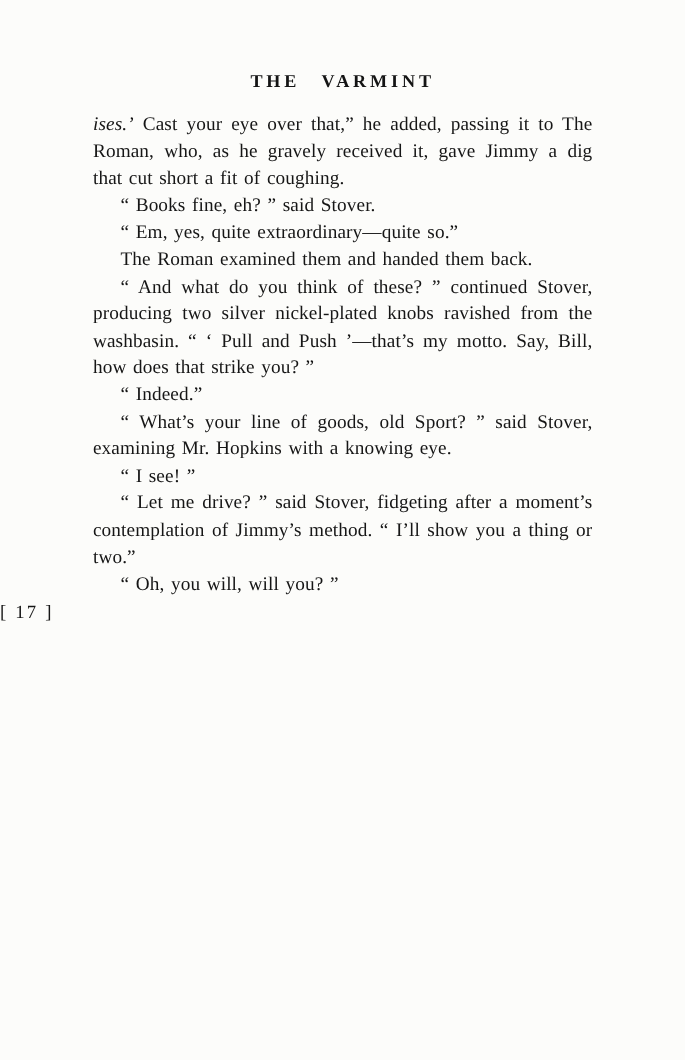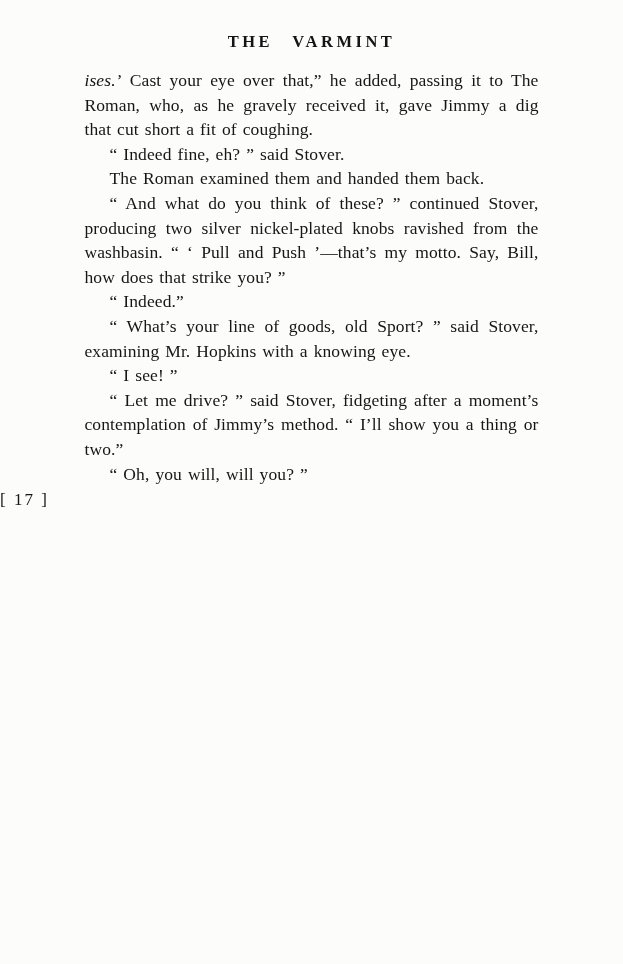--- a/index.html
+++ b/index.html
@@ -9,21 +9,21 @@
   }
   .page {
     position: relative;
     width: 623px;
     height: 964px;
     margin: 0 auto;
     background: #fcfcfa;
     color: #161616;
     font-family: "Liberation Serif", "DejaVu Serif", serif;
     box-sizing: border-box;
-    padding-top: 32px;
+    padding-top: 64px;
     overflow: hidden;
   }
   .running-head {
     text-align: center;
     font-size: 16.5px;
     font-weight: bold;
     letter-spacing: 3.5px;
     word-spacing: 12px;
     color: #141414;
   }
@@ -56,21 +56,22 @@
   }
 </style>
 </head>
 <body>
 
 <div class="page">
   <header class="running-head">THE VARMINT</header>
 
   <main class="text-block">
       <p class=""><em>ises.’</em>  Cast your eye over that,” he added, passing it to The Roman, who, as he gravely received it, gave Jimmy a dig that cut short a fit of coughing.</p>
-      <p class="indent">“ Indeed fine, eh? ” said Stover.</p>
+      <p class="indent">“ Books fine, eh? ” said Stover.</p>
+      <p class="indent">“ Em, yes, quite extraordinary—quite so.”</p>
       <p class="indent">The Roman examined them and handed them back.</p>
       <p class="indent">“ And what do you think of these? ” continued Stover, producing two silver nickel-plated knobs ravished from the washbasin.  “ ‘ Pull and Push ’—that’s my motto.  Say, Bill, how does that strike you? ”</p>
       <p class="indent">“ Indeed.”</p>
       <p class="indent">“ What’s your line of goods, old Sport? ” said Stover, examining Mr. Hopkins with a knowing eye.</p>
       <p class="indent">“ I see! ”</p>
       <p class="indent">“ Let me drive? ” said Stover, fidgeting after a moment’s contemplation of Jimmy’s method. “ I’ll show you a thing or two.”</p>
       <p class="indent">“ Oh, you will, will you? ”</p>
     </main>
 
   <div class="folio">[ 17 ]</div>

